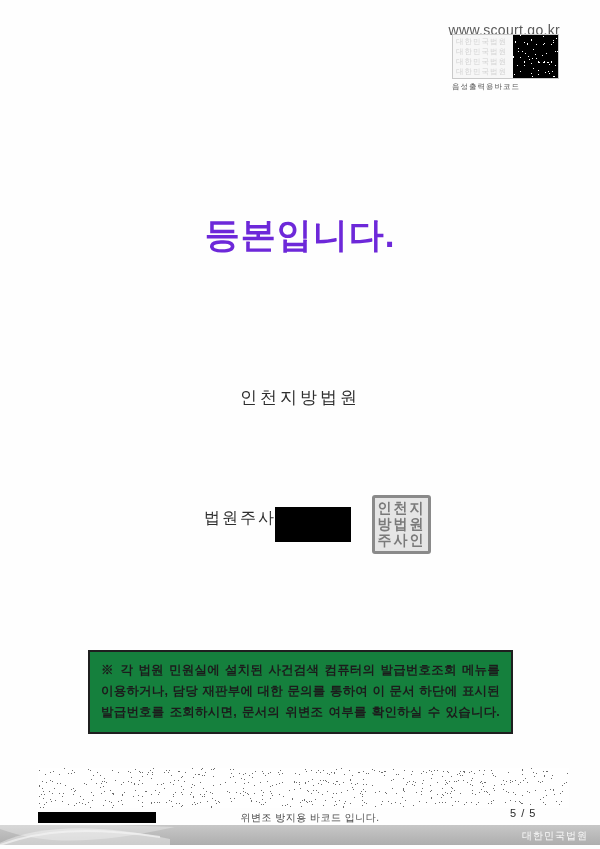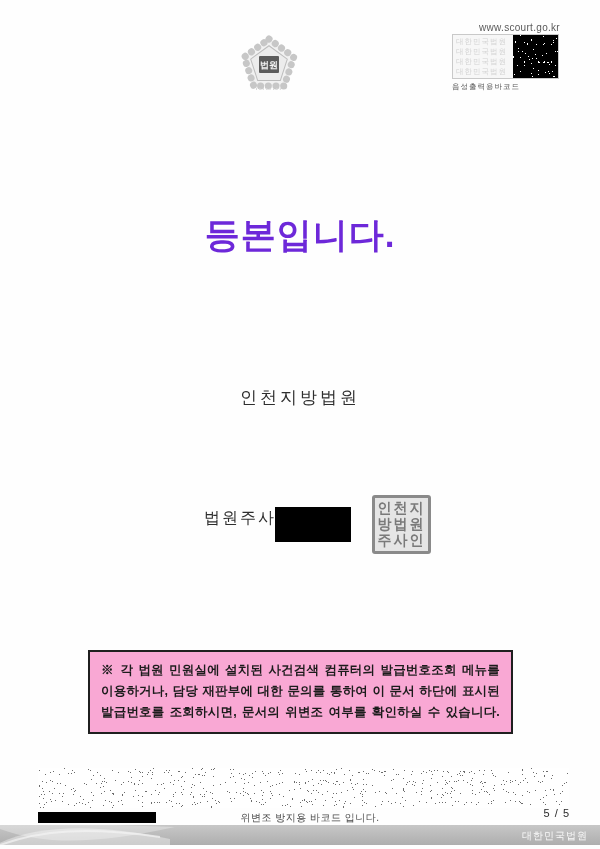--- a/index.html
+++ b/index.html
@@ -12,21 +12,21 @@
     overflow: hidden;
     margin: 0 auto;
     color: #222;
   }
 
   
   .emblem-wrap { position: absolute; left: 238px; top: 34px; width: 62px; height: 68px; }
 
   .scourt-url {
     position: absolute; left: 430px; top: 22px; width: 130px;
-    text-align: right; font-size: 10px; color: #5a5a5a; letter-spacing: 0.3px;
+    text-align: right; font-size: 14px; color: #5a5a5a; letter-spacing: 0.3px;
   }
   .voice-barcode {
     position: absolute; left: 452px; top: 34px; width: 107px; height: 45px;
     border: 1px solid #c9c9c9; background: #f7f7f7; display: flex;
   }
   .bc-watermark {
     width: 62px; height: 100%; overflow: hidden;
     padding-top: 2px; padding-left: 3px;
   }
   .bc-watermark span {
@@ -78,21 +78,21 @@
   .official-stamp .stamp-row {
     text-align: center; font-size: 14px; line-height: 16px;
     color: #7a7a7a; font-weight: bold; letter-spacing: 2px;
     font-family: "Liberation Serif", serif;
     transform: scaleY(1.05);
   }
 
   
   .notice-box {
     position: absolute; left: 88px; top: 650px; width: 425px;
-    border: 2px solid #1f1f1f; background: #f9a8d4;
+    border: 2px solid #1f1f1f; background: #15803d;
     padding: 8px 11px 9px 11px;
   }
   .notice-text {
     font-size: 12.5px; line-height: 21px; color: #1c1c1c;
     font-weight: bold; letter-spacing: 0.2px;
     text-align: justify; text-align-last: justify; word-break: keep-all;
     font-family: "Liberation Sans", sans-serif;
   }
 
   
@@ -103,48 +103,39 @@
   .issue-redaction {
     position: absolute; left: 38px; top: 812px; width: 118px; height: 11px;
     background: #000;
   }
   .barcode-note {
     position: absolute; left: 220px; top: 811px; width: 180px;
     text-align: center; font-size: 10px; color: #4a4a4a; letter-spacing: 0.5px;
   }
   .page-indicator {
     position: absolute; left: 510px; top: 807px; width: 60px;
-    text-align: right; font-size: 11px; color: #2a2a2a; letter-spacing: 1px;
+    font-size: 11px; color: #2a2a2a; letter-spacing: 1px;
   }
 
   .footer-bar {
     position: absolute; left: 0; top: 825px; width: 600px; height: 20px;
     background: linear-gradient(#c7c7c7, #aeaeae);
     overflow: hidden;
   }
   .footer-bar svg { position: absolute; left: 0; top: 0; }
   .org-name {
     position: absolute; right: 12px; top: 4px;
     font-size: 10px; color: #fafafa; letter-spacing: 1px;
   }
 </style>
 </head>
 <body>
 
 <div class="page">
 
-  <div class="emblem-wrap">
-    <svg width="62" height="68" viewBox="0 0 62 66">
-      <path d="M31,4 L55.7,22 L46.3,51 L15.7,51 L6.3,22 Z" fill="#f1f1f1" stroke="#c7c7c7" stroke-width="7" stroke-dasharray="0.1 7.6" stroke-linecap="round"></path>
-      <path d="M31,4 L55.7,22 L46.3,51 L15.7,51 L6.3,22 Z" transform="translate(31,30) scale(0.74) translate(-31,-30)" fill="#ececec" stroke="#bdbdbd" stroke-width="1.4"></path>
-      <rect x="21" y="21" width="20" height="17" rx="1" fill="#5c5c5c"></rect>
-      <text x="31" y="33" text-anchor="middle" font-size="9" font-weight="bold" fill="#f4f4f4" font-family="Liberation Sans, sans-serif">법원</text>
-      <path d="M18,54 L44,54" stroke="#d9d9d9" stroke-width="2" stroke-dasharray="1 2.4"></path>
-    </svg>
-  </div>
 
   <div class="scourt-url">www.scourt.go.kr</div>
   <div class="voice-barcode">
     <div class="bc-watermark">
       <span>대한민국법원</span>
       <span>대한민국법원</span>
       <span>대한민국법원</span>
       <span>대한민국법원</span>
     </div>
     <div class="bc-noise">

